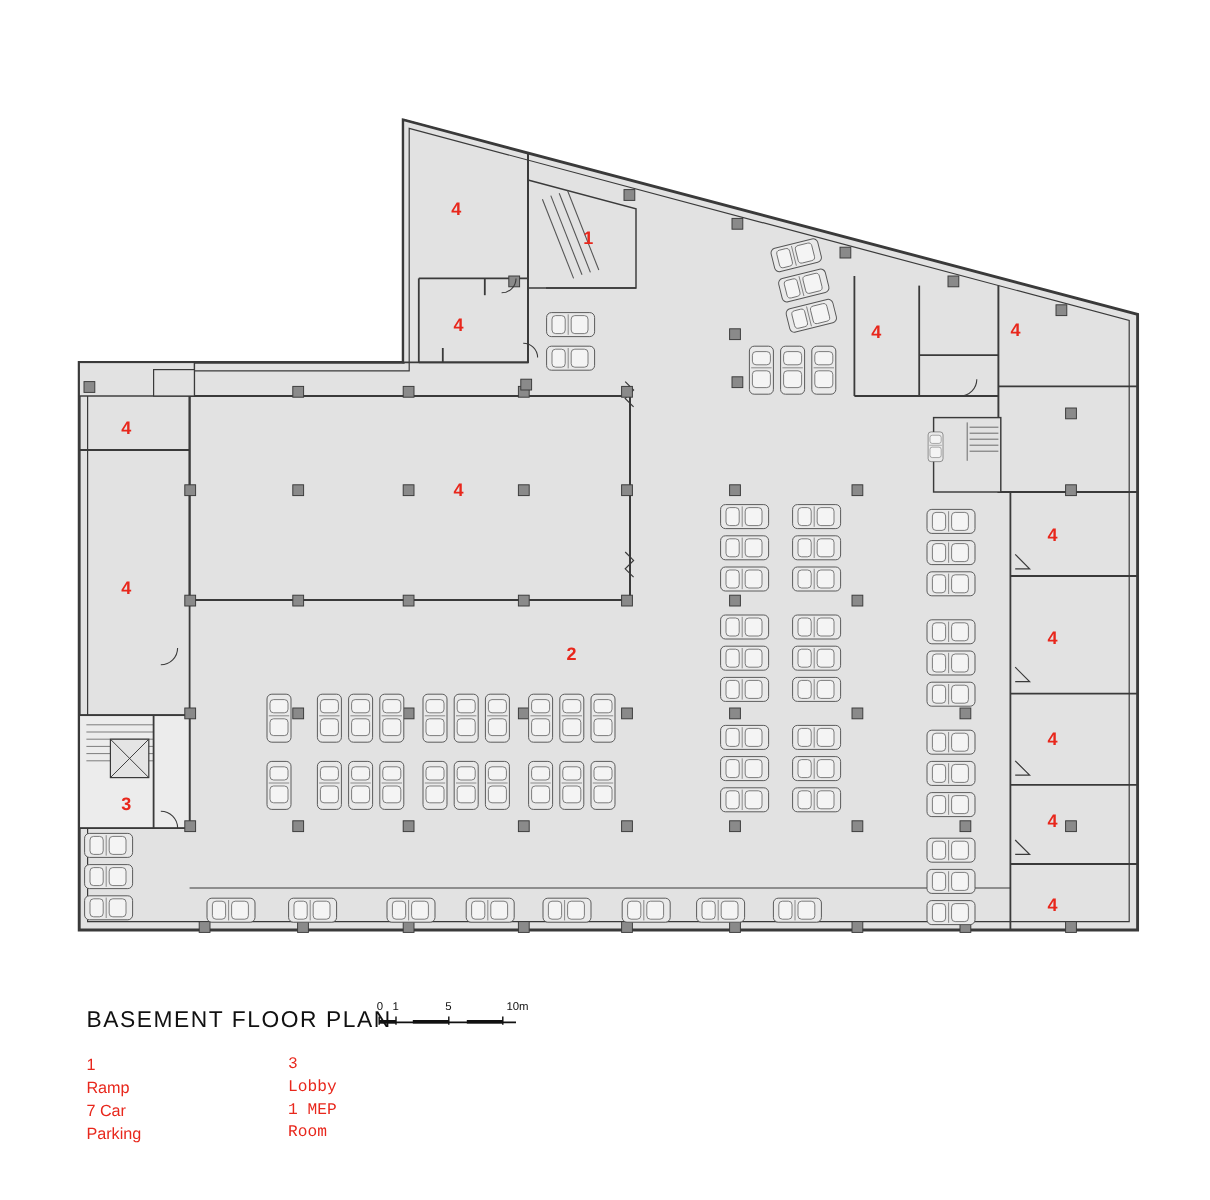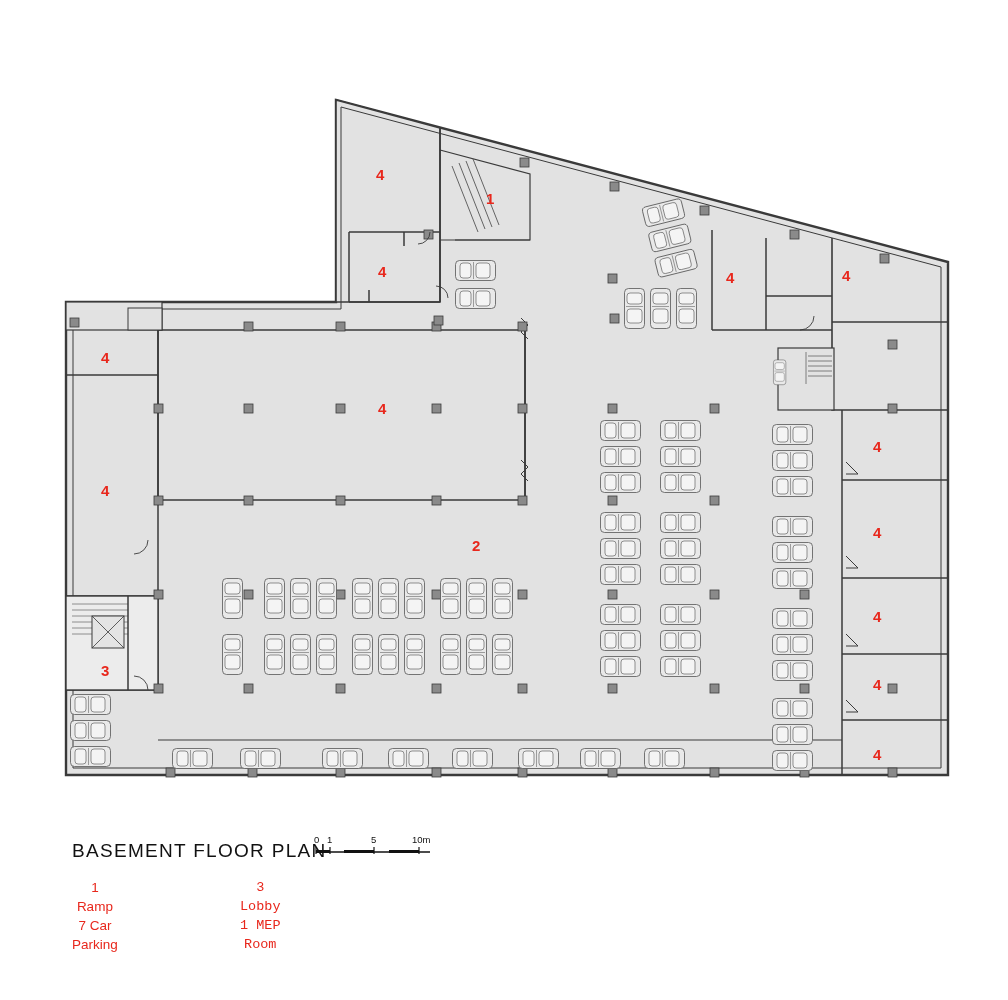--- a/index.html
+++ b/index.html
@@ -4,21 +4,21 @@
 <style>
   html,body{margin:0;padding:0;background:#ffffff;}
   body{width:1008px;height:1000px;font-family:"Liberation Sans",sans-serif;position:relative;overflow:hidden;}
   #sheet{position:absolute;left:0;top:0;width:1008px;height:1000px;}
   svg.plan{position:absolute;left:0;top:0;width:1008px;height:1000px;}
   .marker{position:absolute;color:#e8271c;font-size:15px;font-weight:600;font-family:"Liberation Sans",sans-serif;line-height:1;}
   .title{position:absolute;left:72px;top:840px;font-size:19px;letter-spacing:1.3px;color:#111;font-family:"Liberation Sans",sans-serif;}
   .scalebar{position:absolute;left:314px;top:836px;width:128px;height:22px;}
   .scalebar .lbl{position:absolute;font-size:9.5px;color:#111;}
   .legend{position:absolute;left:72px;top:878px;color:#e8271c;font-size:13.5px;line-height:19px;}
-  .legend .col{position:absolute;text-align:center;}
+  .legend .col{position:absolute;}
   .legend .c1{left:0;top:0;}
   .legend .c2{left:168px;top:0;font-family:Liberation Mono, monospace;}
 </style>
 </head>
 <body>
 
 <div id="sheet">
 
   <svg class="plan" viewBox="0 0 1008 1000">
     <defs>
@@ -310,21 +310,21 @@
       <line x1="16" y1="11" x2="16" y2="18" stroke="#111" stroke-width="1.2"></line>
       <line x1="60" y1="11" x2="60" y2="18" stroke="#111" stroke-width="1.2"></line>
       <line x1="105" y1="11" x2="105" y2="18" stroke="#111" stroke-width="1.2"></line>
       <rect x="2" y="14" width="14" height="3" fill="#111"></rect>
       <rect x="30" y="14" width="30" height="3" fill="#111"></rect>
       <rect x="75" y="14" width="30" height="3" fill="#111"></rect>
     </svg>
     <span class="lbl" style="left:0px;top:-2px;">0</span>
     <span class="lbl" style="left:13px;top:-2px;">1</span>
     <span class="lbl" style="left:57px;top:-2px;">5</span>
-    <span class="lbl" style="left:98px;top:-2px;">10m</span>
+    <span class="lbl" style="left:108px;top:-2px;">10m</span>
   </div>
 
   <div class="legend">
     <div class="col c1">
       <div>1 Ramp</div>
       <div>7 Car Parking</div>
     </div>
     <div class="col c2">
       <div>3 Lobby</div>
       <div>1 MEP Room</div>

